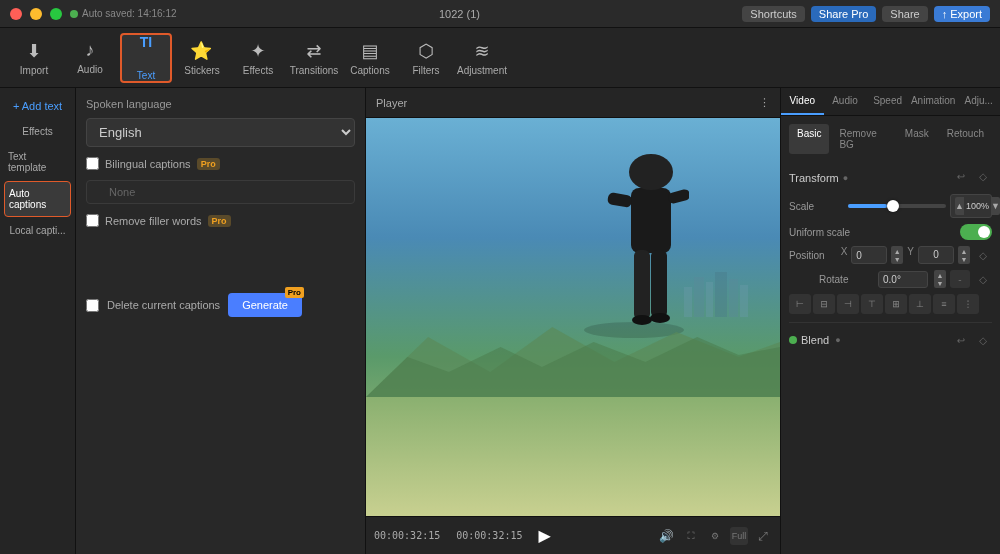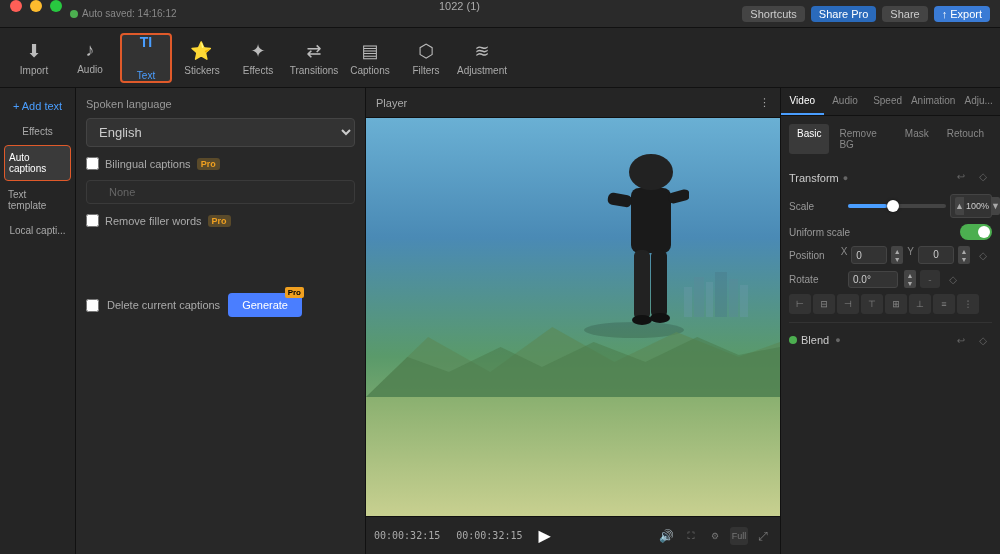--- a/index.html
+++ b/index.html
@@ -1,19 +1,19 @@
 <!DOCTYPE html>
 <html><head>
   <meta charset="utf-8">
   <style>
     * { box-sizing: border-box; margin: 0; padding: 0; }
     body { font-family: -apple-system, BlinkMacSystemFont, 'Segoe UI', sans-serif; background: #1a1a1a; color: #ccc; font-size: 12px; overflow: hidden; width: 1000px; height: 554px; }
 
     
-    #titlebar { height: 28px; background: #2a2a2a; display: flex; padding: 0 10px; gap: 8px; border-bottom: 1px solid #111; }
+    #titlebar { height: 28px; background: #2a2a2a; display: flex; align-items: center; padding: 0 10px; gap: 8px; border-bottom: 1px solid #111; }
     .traffic-light { width: 12px; height: 12px; border-radius: 50%; cursor: pointer; }
     .tl-red { background: #ff5f57; }
     .tl-yellow { background: #febc2e; }
     .tl-green { background: #28c840; }
     #titlebar-center { flex: 1; text-align: center; font-size: 11px; color: #aaa; }
     #titlebar-right { display: flex; align-items: center; gap: 6px; }
     .title-btn { background: #444; border: none; color: #ccc; border-radius: 4px; padding: 2px 8px; cursor: pointer; font-size: 11px; }
     .title-btn.join { background: #2a6abb; color: white; }
     .title-btn.export { background: #3a7bd5; color: white; display: flex; align-items: center; gap: 3px; }
     .autosave { font-size: 10px; color: #888; display: flex; align-items: center; gap: 4px; }
@@ -64,21 +64,21 @@
     
     #right-panel { width: 220px; background: #252525; border-left: 1px solid #111; overflow-y: auto; }
     #right-tabs { display: flex; background: #222; border-bottom: 1px solid #111; }
     .right-tab { flex: 1; text-align: center; padding: 7px 2px; font-size: 10px; color: #888; cursor: pointer; border-bottom: 2px solid transparent; }
     .right-tab.active { color: #fff; border-bottom: 2px solid #4a9eff; }
     #right-content { padding: 8px; }
     .sub-tabs { display: flex; gap: 2px; margin-bottom: 10px; }
     .sub-tab { padding: 4px 8px; font-size: 10px; color: #888; cursor: pointer; border-radius: 3px; }
     .sub-tab.active { background: #3a3a3a; color: #fff; }
     .section-title { font-size: 11px; color: #ccc; margin: 8px 0 4px; display: flex; align-items: center; gap: 4px; }
-    .prop-row { display: flex; align-items: center; margin: 6px 0; gap: 4px; }
+    .prop-row { display: flex; align-items: center; margin: 6px 0; gap: 4px; justify-content: flex-end; }
     .prop-label { font-size: 10px; color: #999; width: 55px; }
     .slider-track { flex: 1; height: 4px; background: #444; border-radius: 2px; position: relative; cursor: pointer; }
     .slider-thumb { position: absolute; left: 40%; top: -4px; width: 12px; height: 12px; background: #fff; border-radius: 50%; box-shadow: 0 0 3px rgba(0,0,0,0.5); }
     .slider-fill { position: absolute; left: 0; top: 0; height: 4px; width: 40%; background: #4a9eff; border-radius: 2px; }
     .value-box { background: #333; border: 1px solid #444; color: #ccc; border-radius: 3px; padding: 2px 4px; font-size: 10px; width: 42px; text-align: right; }
     .toggle { width: 32px; height: 16px; background: #4caf50; border-radius: 8px; position: relative; cursor: pointer; margin-left: auto; }
     .toggle-thumb { position: absolute; right: 2px; top: 2px; width: 12px; height: 12px; background: white; border-radius: 50%; }
     .xy-inputs { display: flex; gap: 4px; flex: 1; }
     .xy-label { font-size: 10px; color: #888; }
     .xy-value { background: #333; border: 1px solid #444; color: #ccc; border-radius: 3px; padding: 2px 4px; font-size: 10px; width: 36px; text-align: center; }
@@ -165,25 +165,25 @@
 
 <div id="main">
 
   <div id="left-panel">
     <div class="left-btn add-text-btn">
       <span>+ Add text</span>
     </div>
     <div class="left-btn">
       <span>Effects</span>
     </div>
+    <div class="left-btn">
+      <span>Text template</span>
+    </div>
     <div class="left-btn active">
       <span>Auto captions</span>
-    </div>
-    <div class="left-btn">
-      <span>Text template</span>
     </div>
     <div class="left-btn">
       <span>Local capti...</span>
     </div>
   </div>
 
   <div id="center-panel">
     <div class="panel-section-label">Spoken language</div>
     <select class="select-box">
       <option>English</option>

